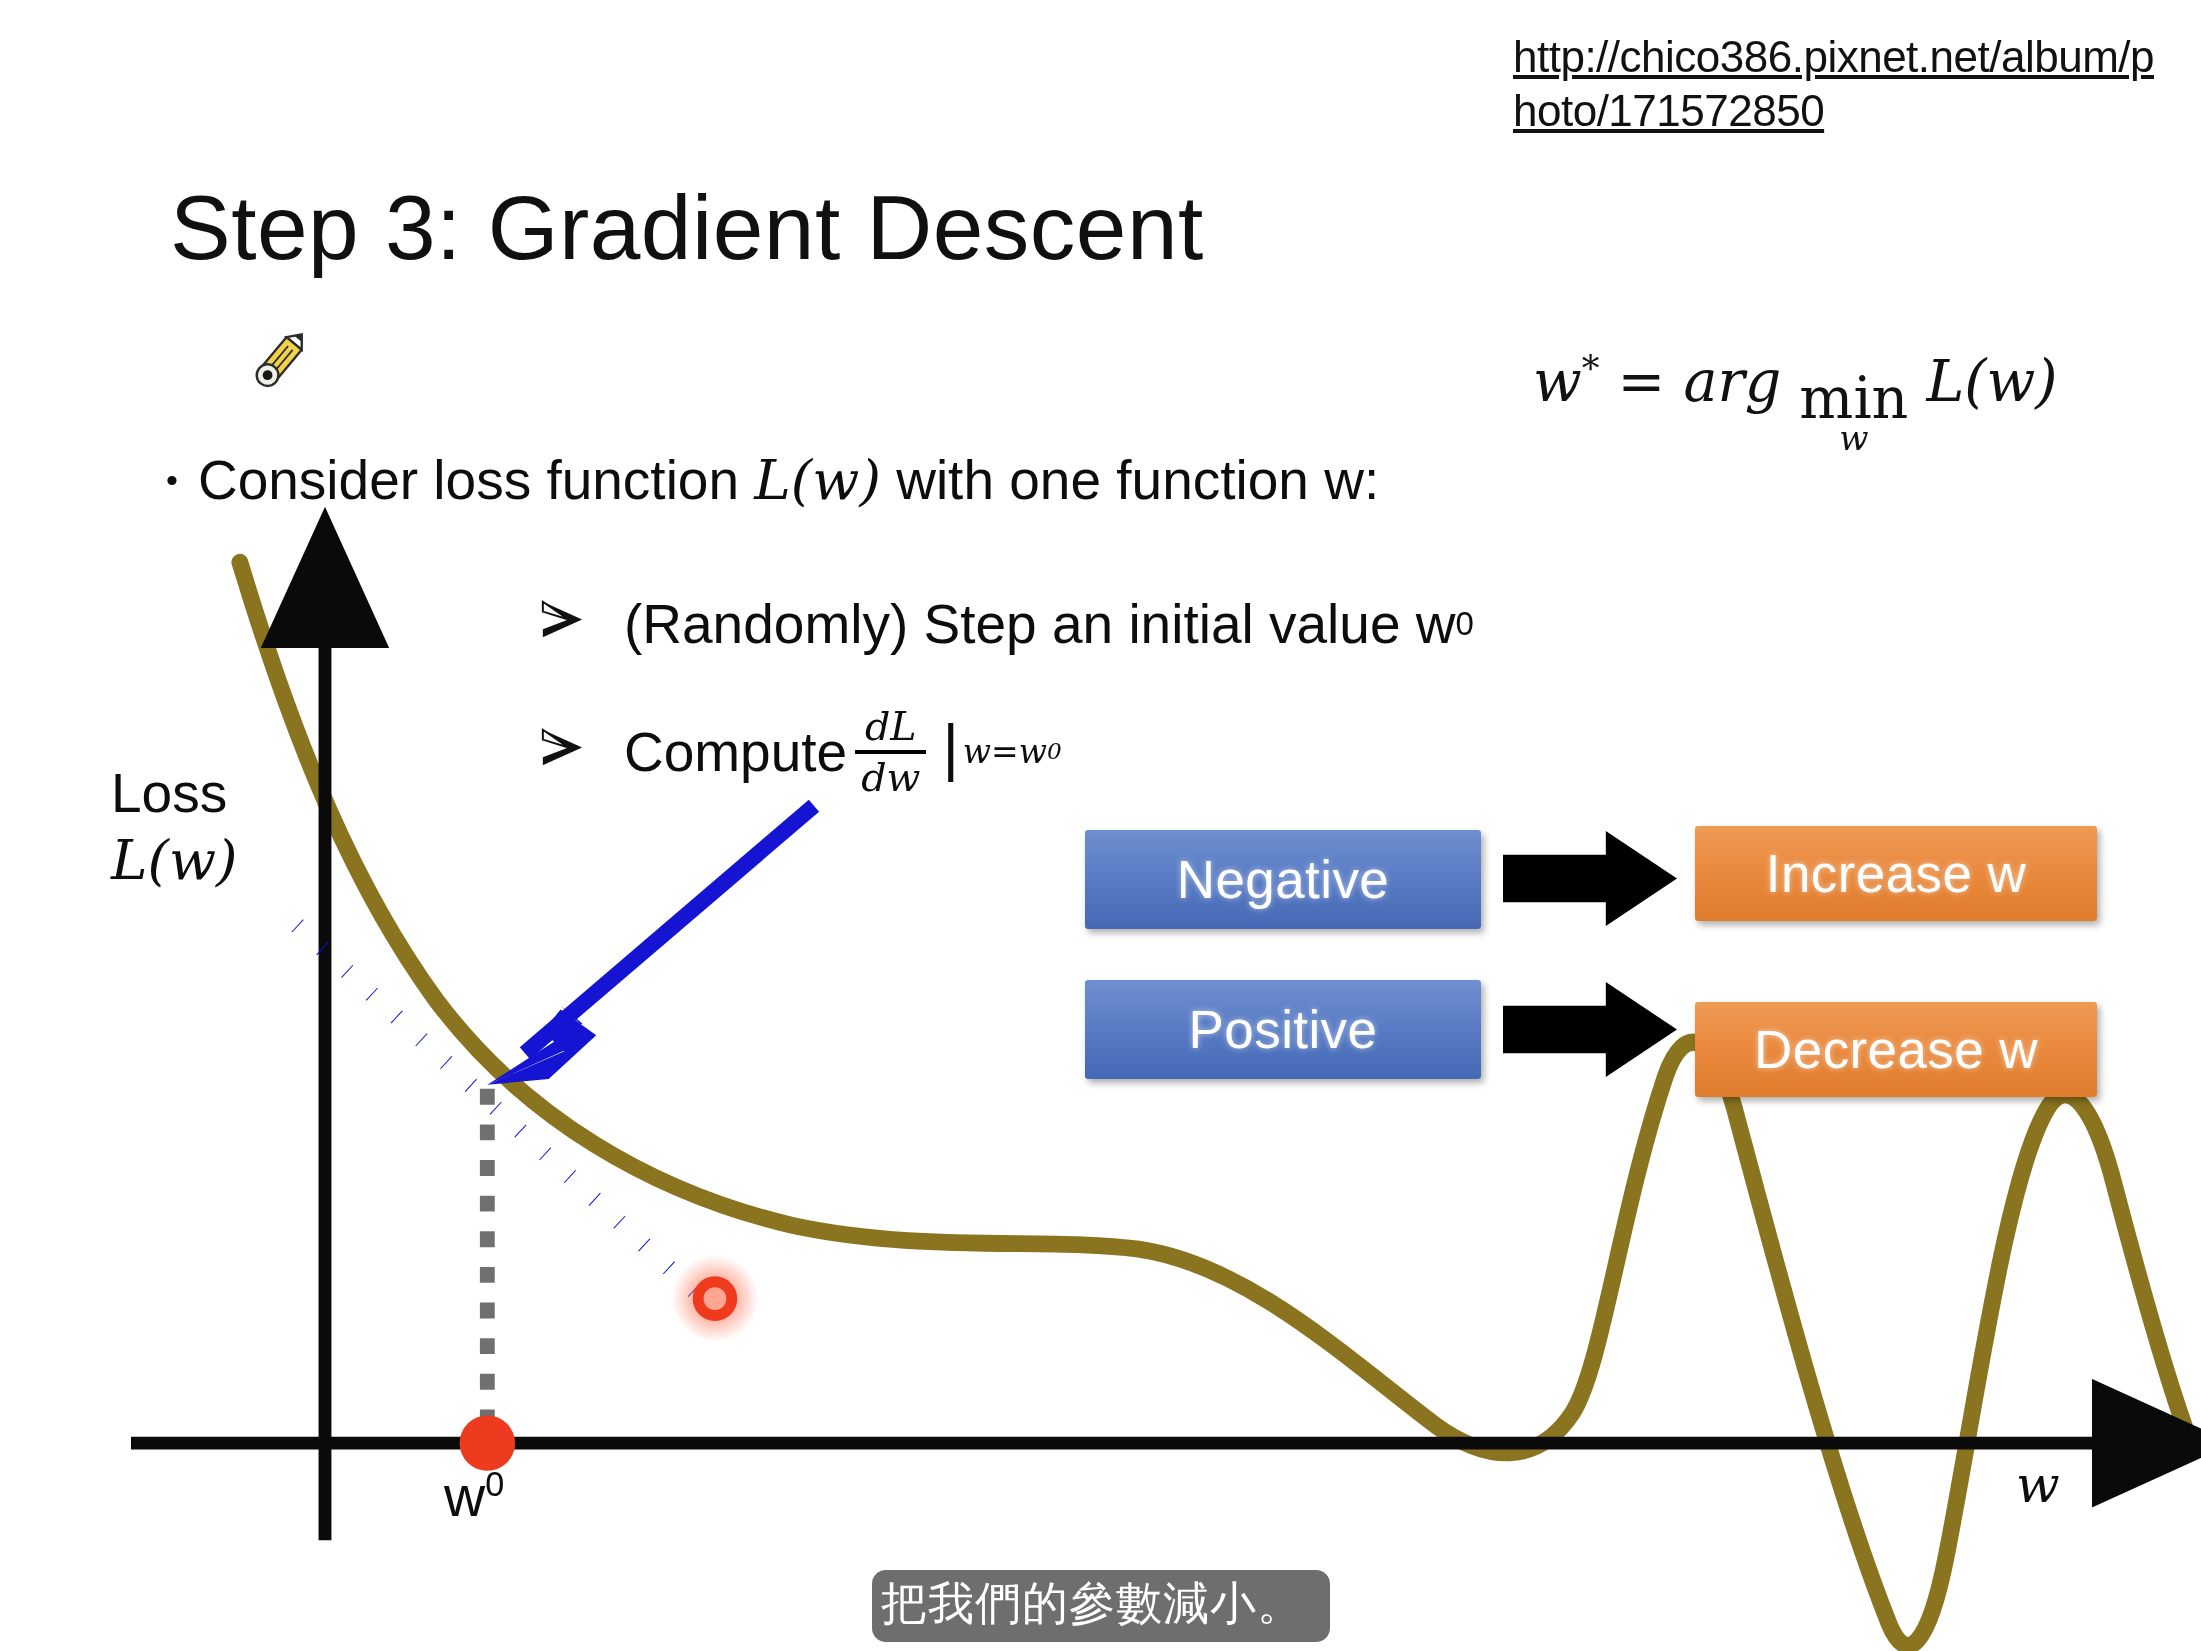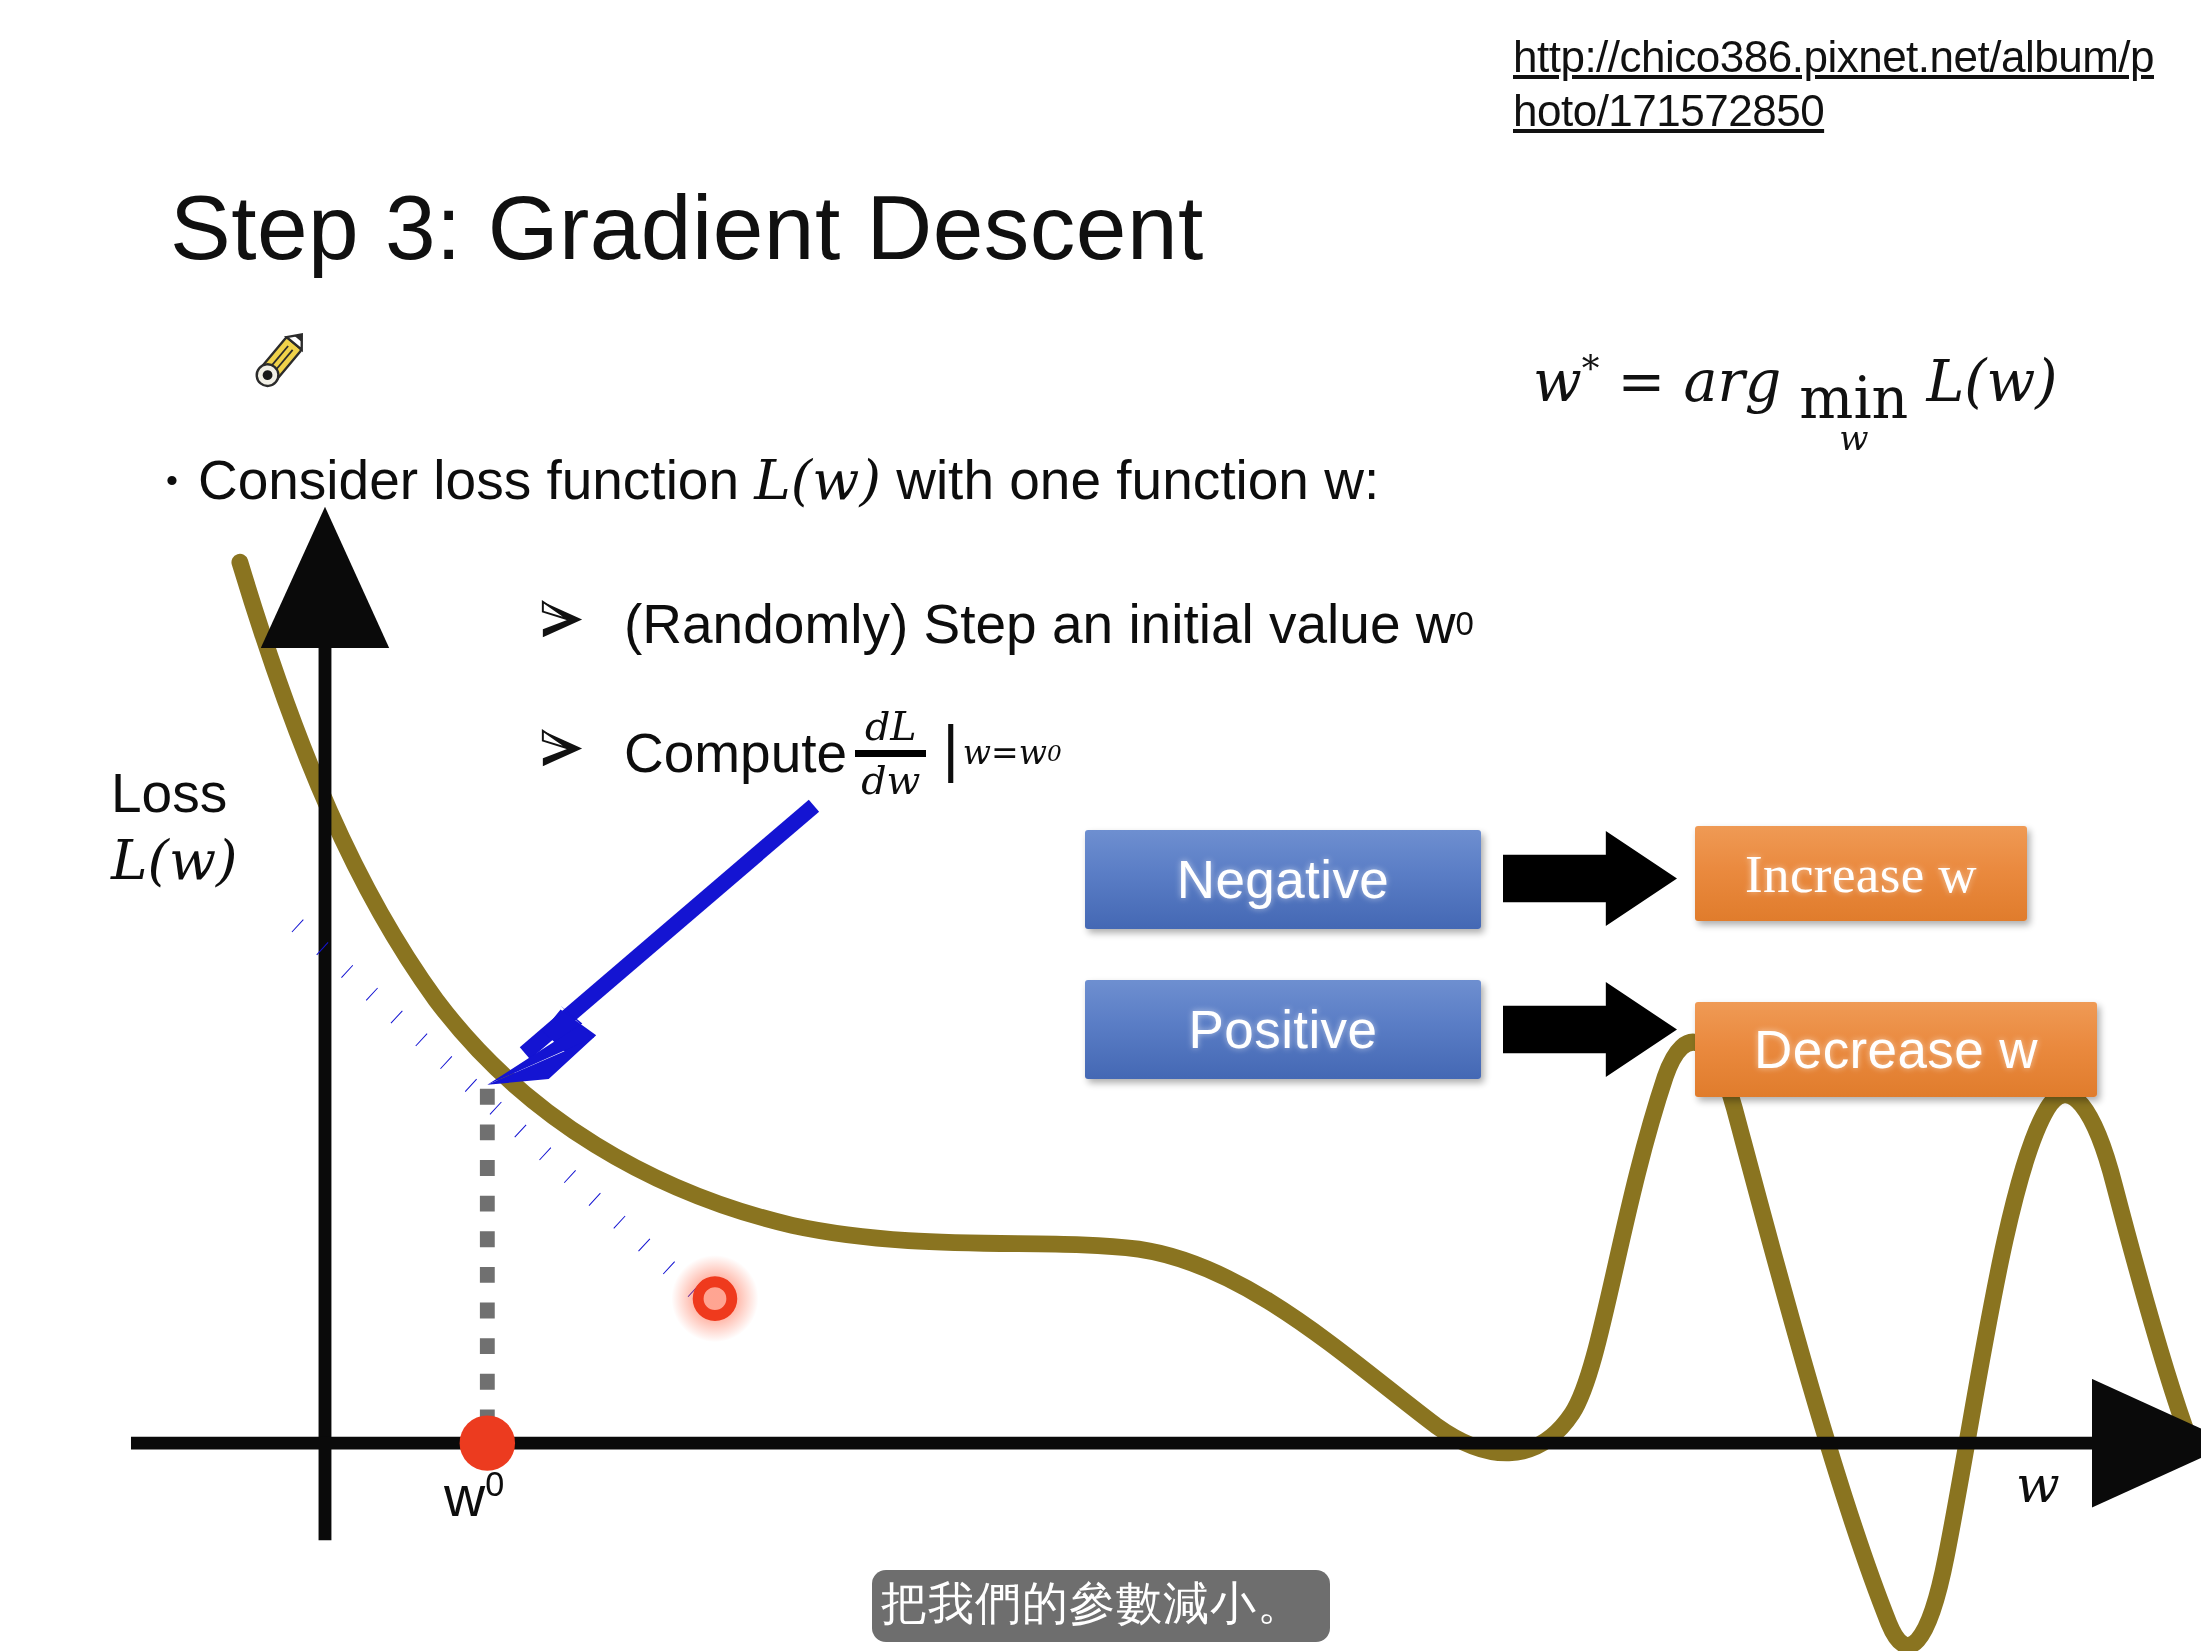--- a/index.html
+++ b/index.html
@@ -125,21 +125,21 @@
     flex-direction: column;
     align-items: center;
     vertical-align: -0.42em;
     margin: 0 8px;
     font-family: "DejaVu Serif", serif;
     font-style: italic;
     font-size: 0.72em;
     line-height: 1.08;
   }
   .frac .num { padding: 0 6px 2px 6px; }
-  .frac .den { padding: 2px 6px 0 6px; border-top: 7px solid #000000; }
+  .frac .den { padding: 2px 6px 0 6px; border-top: 4px solid #000000; }
   .evalbar {
     font-size: 1.15em;
     margin: 0 4px 0 8px;
     position: relative;
     top: -4px;
   }
   .evalsub {
     font-family: "DejaVu Serif", serif;
     font-style: italic;
     font-size: 0.60em;
@@ -204,21 +204,21 @@
     text-shadow: 0 0 6px rgba(255,255,255,0.55);
   }
   .box-blue {
     background: linear-gradient(180deg, #6e8fd0 0%, #5b7ec6 42%, #4468b4 100%);
   }
   .box-orange {
     background: linear-gradient(180deg, #ef9a55 0%, #ea8a3f 45%, #e07c2c 100%);
   }
   #box-negative { left: 1085px; top: 830px; width: 396px; height: 99px; }
   #box-positive { left: 1085px; top: 980px; width: 396px; height: 99px; }
-  #box-increase { left: 1695px; top: 826px; width: 332px; height: 95px; font-family: Liberation Serif, serif; }
+  #box-increase { left: 1695px; top: 826px; width: 402px; height: 95px; }
   #box-decrease { left: 1695px; top: 978px; width: 402px; height: 95px; margin-top: 24px; }
 
   .thick-arrow {
     position: absolute;
     width: 174px;
     height: 103px;
   }
   #arrow-negative { left: 1503px; top: 827px; }
   #arrow-positive { left: 1503px; top: 978px; }
 

